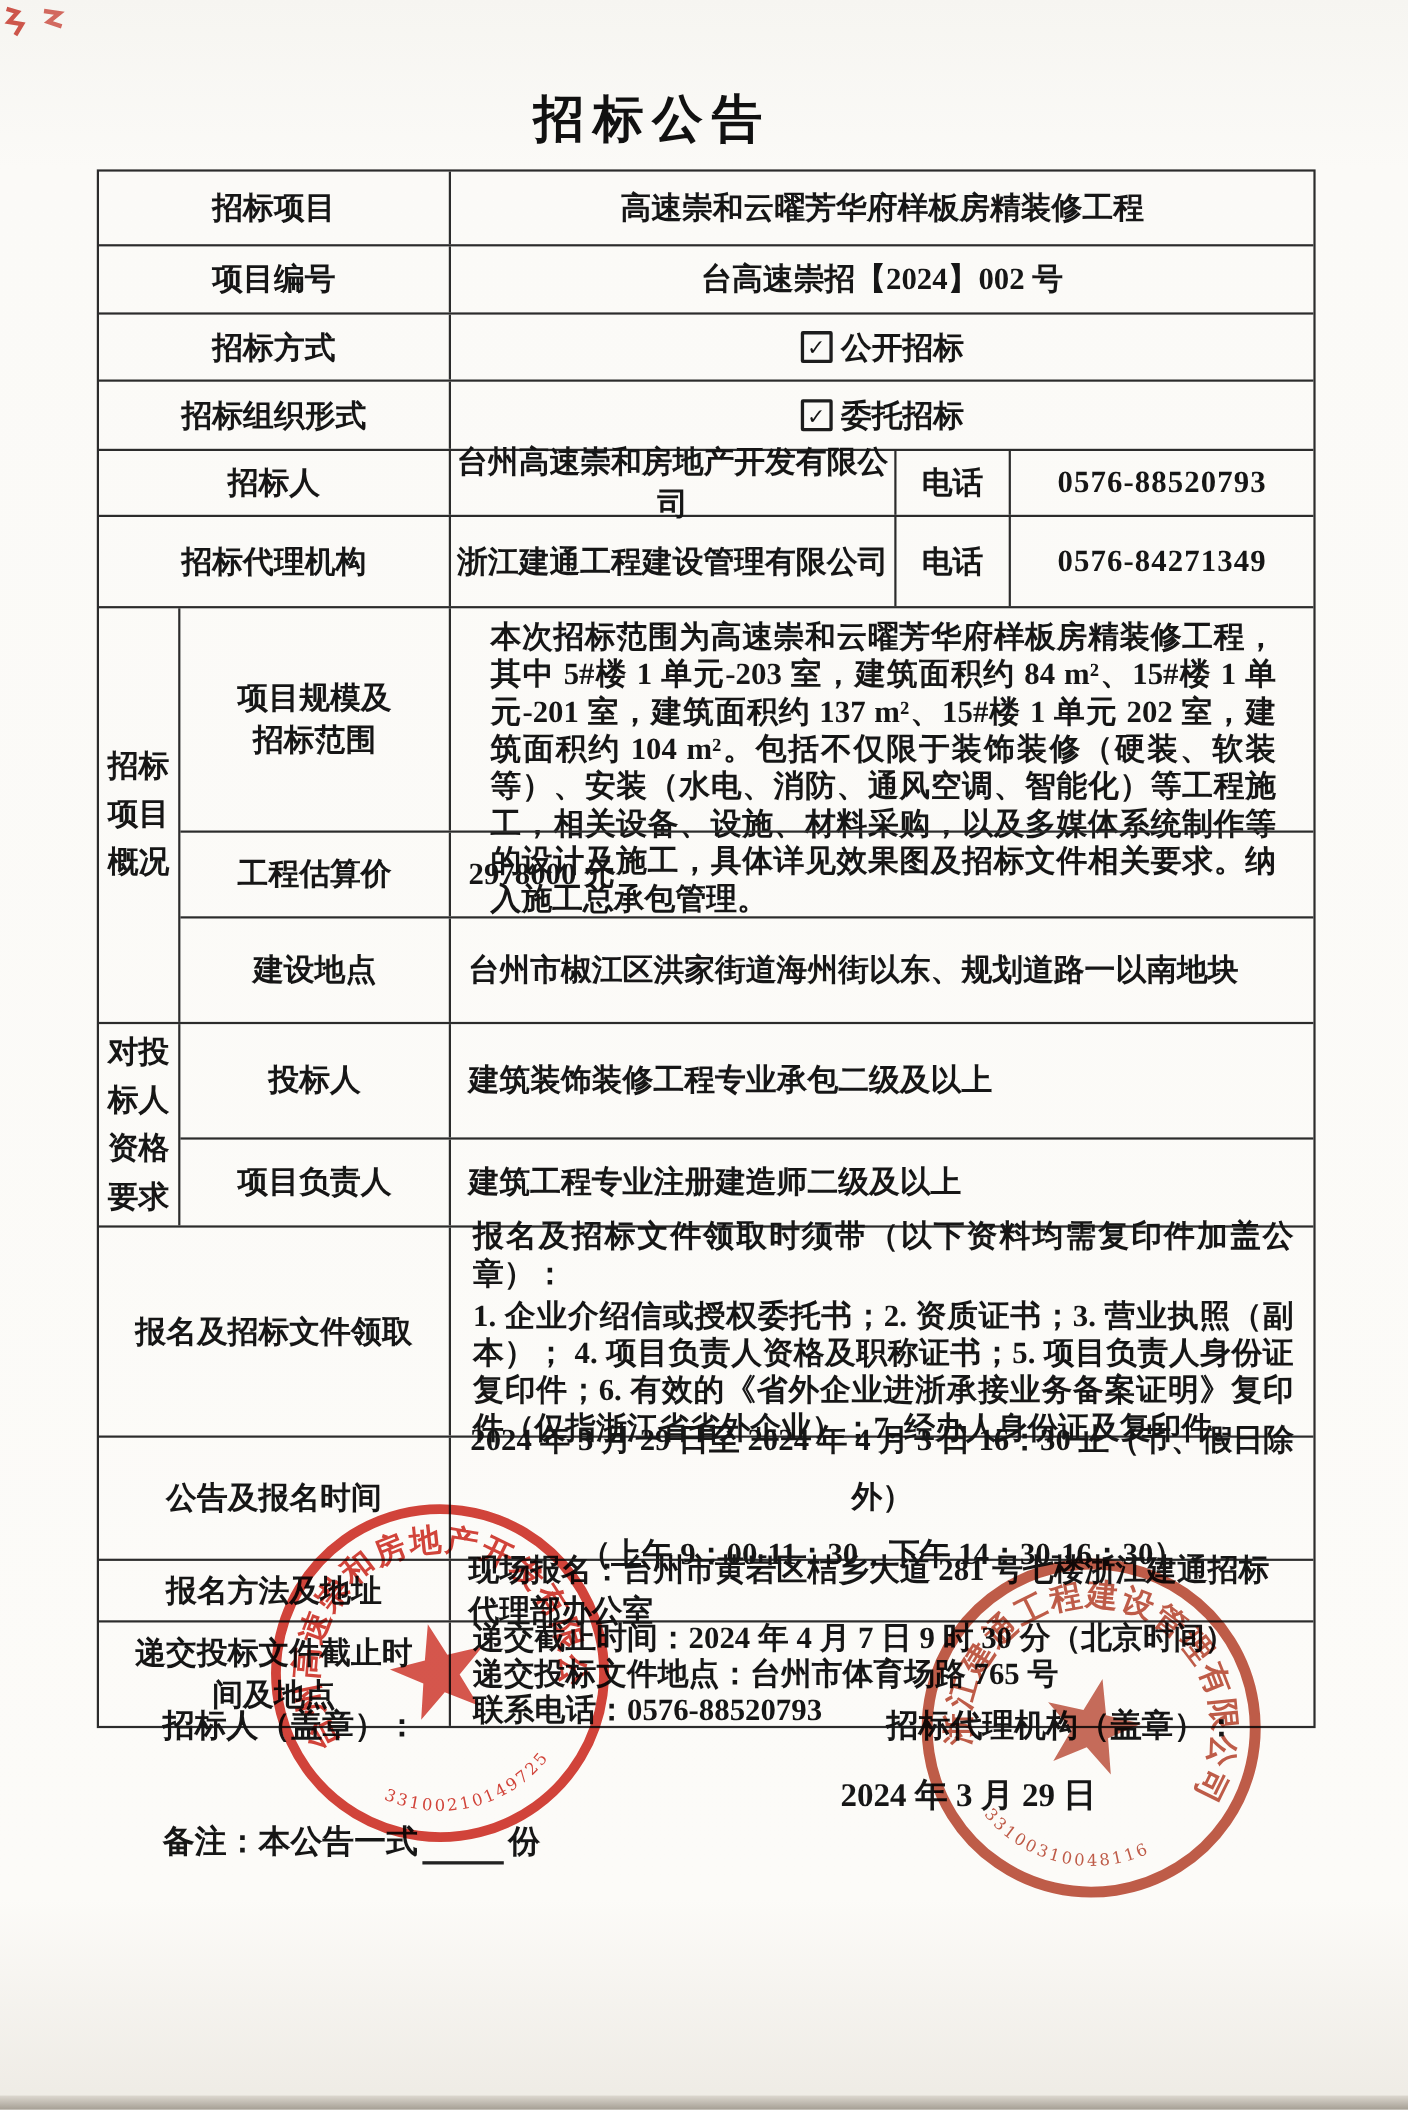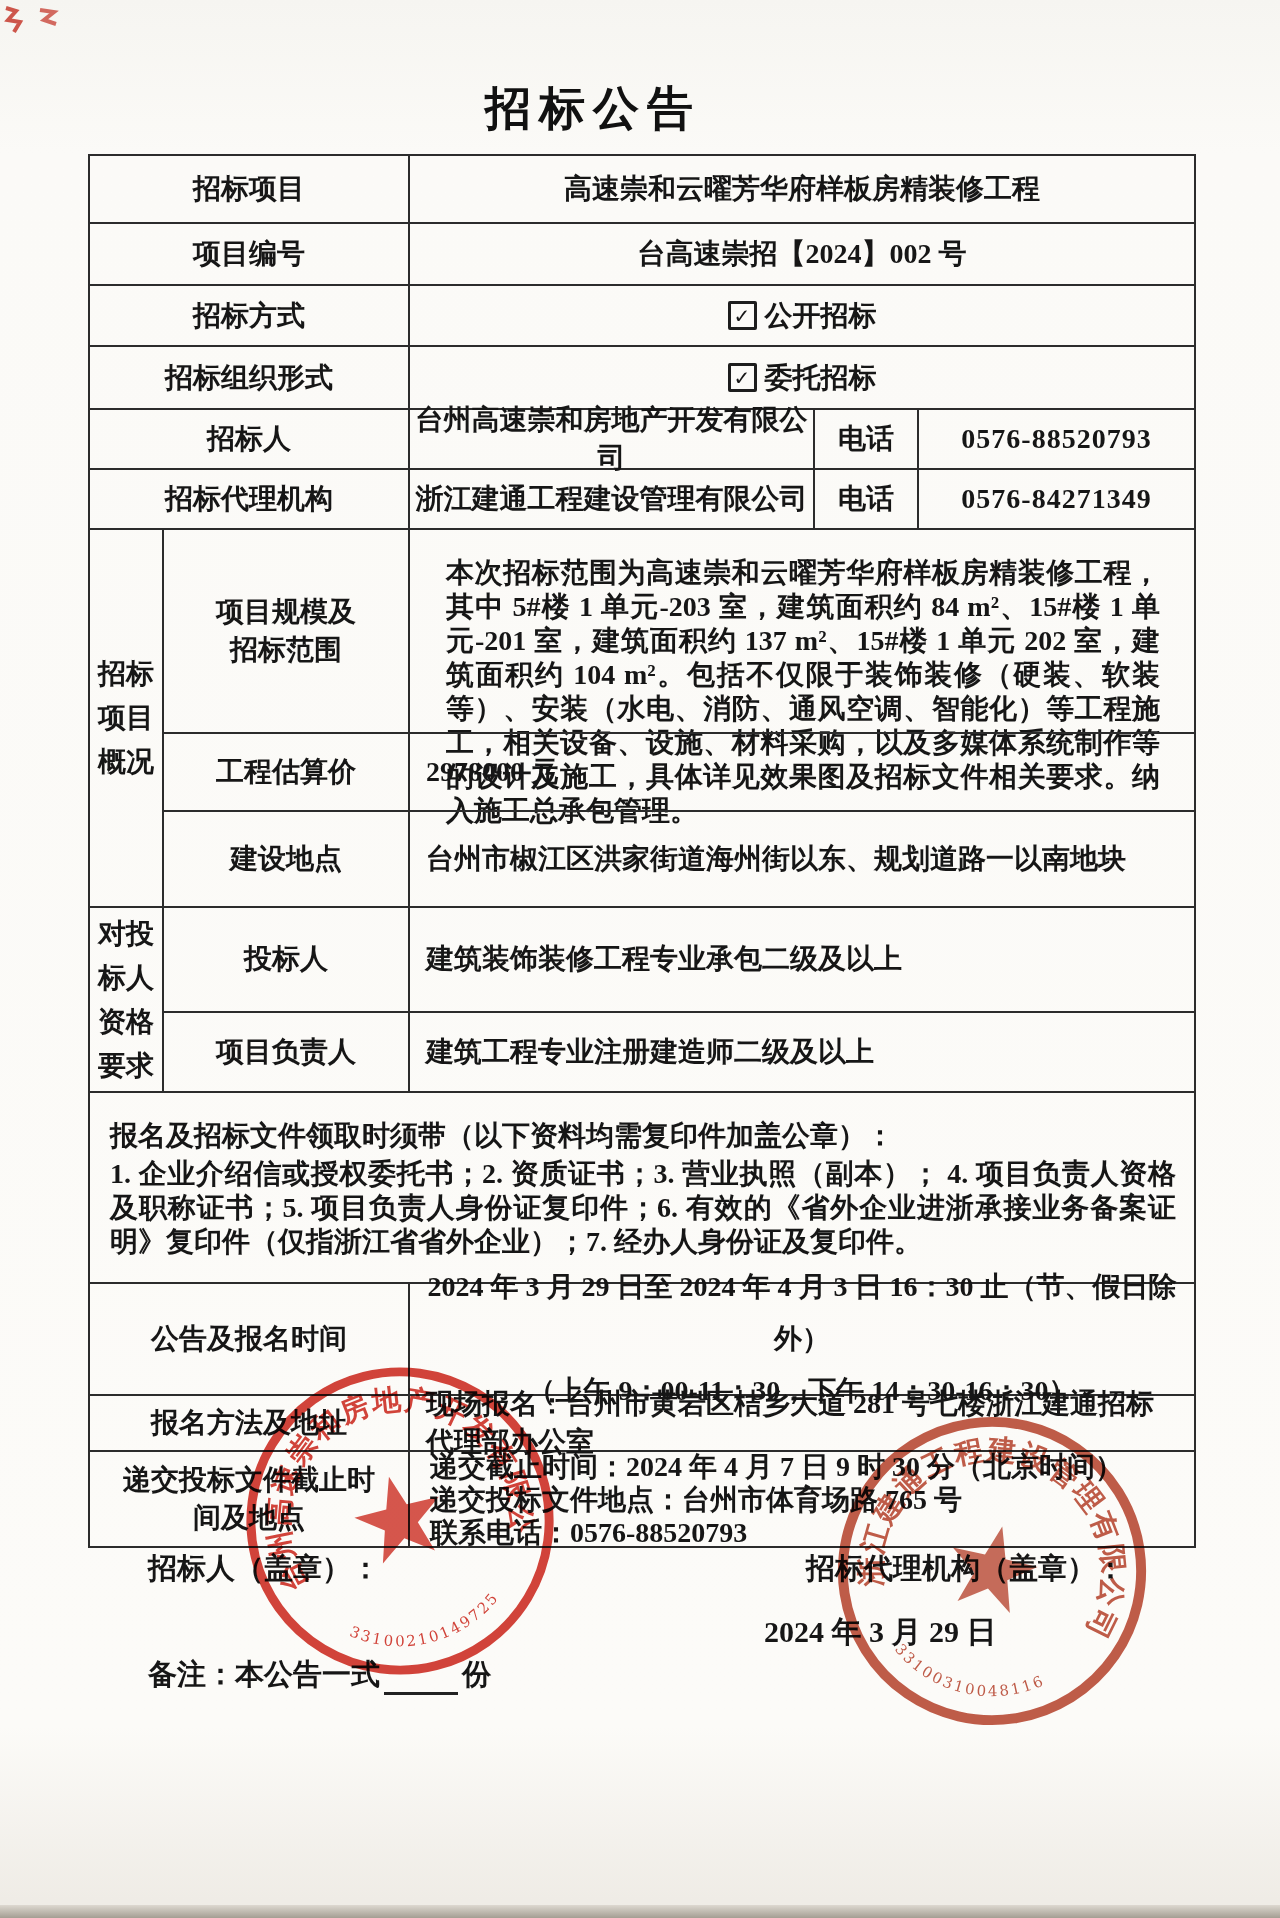--- a/index.html
+++ b/index.html
@@ -16,21 +16,21 @@
   
   .tbl{
     position:absolute;left:88px;top:154px;width:1108px;
     border:2px solid #2c2c2c;box-sizing:border-box;
     font-size:28px;font-weight:700;
   }
   .row{display:flex;border-top:2px solid #2c2c2c;box-sizing:border-box;}
   .row.first{border-top:none;}
   .cell{box-sizing:border-box;display:flex;align-items:center;}
   .lab{width:320px;border-right:2px solid #2c2c2c;justify-content:center;text-align:center;padding:0 10px;}
-  .val{flex:1;padding:16px 16px;}
+  .val{flex:1;padding:0 16px;}
   .val.center{justify-content:center;text-align:center;}
   .name{width:405px;border-right:2px solid #2c2c2c;justify-content:center;text-align:center;}
   .plab{width:104px;border-right:2px solid #2c2c2c;justify-content:center;}
   .phone{flex:1;justify-content:center;letter-spacing:1px;}
   .sec{display:flex;box-sizing:border-box;border-top:2px solid #2c2c2c;}
   .rail{width:74px;border-right:2px solid #2c2c2c;display:flex;align-items:center;justify-content:center;box-sizing:border-box;}
   .rail-inner{width:62px;text-align:center;line-height:44px;}
   .sec-rows{flex:1;display:flex;flex-direction:column;}
   .srow{display:flex;border-top:2px solid #2c2c2c;box-sizing:border-box;}
   .srow.first{border-top:none;}
@@ -91,21 +91,21 @@
     </div>
   </div>
 
   <div class="row" style="height:60px">
     <div class="cell lab">招标人</div>
     <div class="cell name">台州高速崇和房地产开发有限公司</div>
     <div class="cell plab">电话</div>
     <div class="cell phone">0576-88520793</div>
   </div>
 
-  <div class="row" style="height:60px">
+  <div class="row" style="height:83px">
     <div class="cell lab">招标代理机构</div>
     <div class="cell name">浙江建通工程建设管理有限公司</div>
     <div class="cell plab">电话</div>
     <div class="cell phone">0576-84271349</div>
   </div>
 
   <div class="sec" style="height:378px">
     <div class="rail">
       <div class="rail-inner">招标项目概况</div>
     </div>
@@ -137,20 +137,21 @@
         <div class="cell val">建筑装饰装修工程专业承包二级及以上</div>
       </div>
       <div class="srow" style="height:81px">
         <div class="cell slab slab-narrow">项目负责人</div>
         <div class="cell val">建筑工程专业注册建造师二级及以上</div>
       </div>
     </div>
   </div>
 
   <div class="row" style="height:191px">
+    <div class="cell lab">报名及招标文件领取</div>
     <div class="cell val" style="flex-direction:column;align-items:flex-start;justify-content:center;padding:0;">
       <span class="para" style="padding-bottom:0;">报名及招标文件领取时须带（以下资料均需复印件加盖公章）：</span>
       <span class="para" style="padding-top:4px;">1. 企业介绍信或授权委托书；2. 资质证书；3. 营业执照（副本）； 4. 项目负责人资格及职称证书；5. 项目负责人身份证复印件；6.  有效的《省外企业进浙承接业务备案证明》复印件（仅指浙江省省外企业）；7. 经办人身份证及复印件。</span>
     </div>
   </div>
 
   <div class="row" style="height:112px">
     <div class="cell lab">公告及报名时间</div>
     <div class="cell val center twolines">
       <span>2024 年 3 月 29 日至 2024 年 4 月 3 日 16：30 止（节、假日除外）</span>

